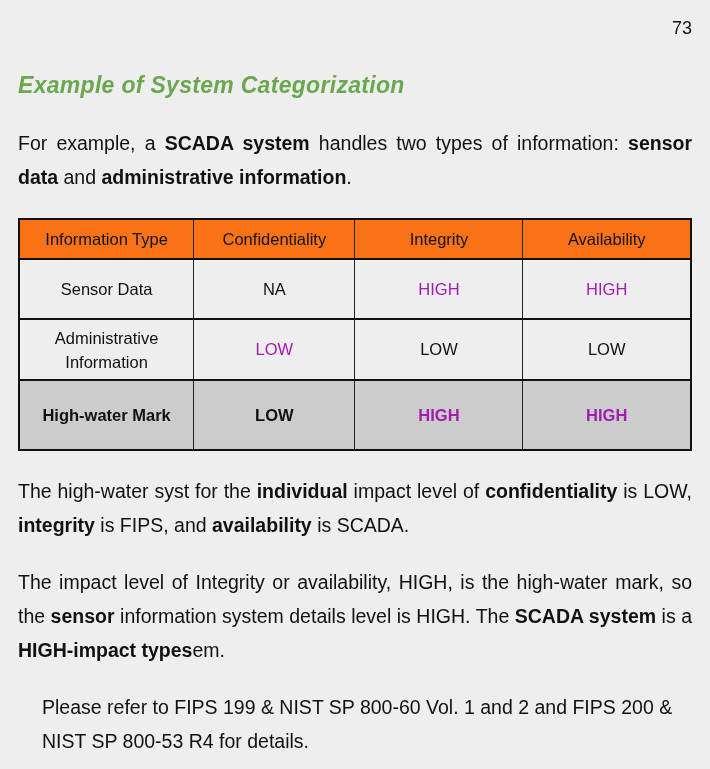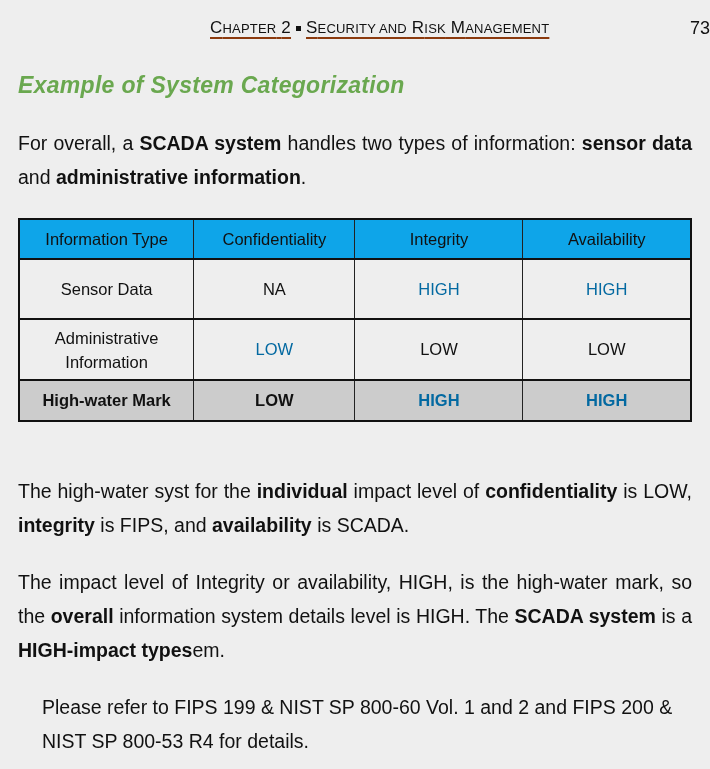--- a/index.html
+++ b/index.html
@@ -14,65 +14,62 @@
       position: absolute; top: 18px; left: 0; width: 710px; height: 28px;
     }
     .chap {
       position: absolute; left: 210px; top: 0;
       font-size: 17px; letter-spacing: 0.2px; color: #111;
       white-space: nowrap;
     }
     .chap .sc { font-size: 13px; }
     .chap .ul { text-decoration: underline; text-decoration-color: #8b3a0e; text-decoration-thickness: 2px; text-underline-offset: 4px; }
     .chap .sq { display: inline-block; width: 5px; height: 5px; background: #111; vertical-align: middle; margin: 0 5px; }
-    .pagenum { position: absolute; right: 0; top: 0; font-size: 18px; text-align: center; }
+    .pagenum { position: absolute; right: 18px; top: 0; font-size: 18px; text-align: center; }
     .section-title {
       position: absolute; left: 18px; top: 72px;
       font-size: 23px; font-style: italic; font-weight: bold;
       color: #6aa84f; letter-spacing: 0.3px;
     }
     .para {
       position: absolute; left: 18px; width: 674px;
       font-size: 19.5px; line-height: 34px; text-align: justify;
     }
     .para b { font-weight: bold; margin-top: 48px; }
     .p1 { top: 126px; }
     .p2 { top: 474px; }
     .p3 { top: 565px; }
     .p4 { top: 690px; margin-left: 24px; }
     table {
       position: absolute; left: 18px; top: 218px;
       width: 674px; border-collapse: collapse;
       font-size: 16.5px;
     }
     td, th { border: 1px solid #222; text-align: center; padding: 0 4px; font-weight: normal; }
-    thead tr { height: 40px; background: #0ea5e9; }
+    thead tr { height: 40px; background: #f97316; }
     thead tr th { border-bottom: 2px solid #111; }
     tbody tr.r1 { height: 60px; background: #eeeeee; }
     tbody tr.r2 { height: 61px; background: #eeeeee; }
-    tbody tr.r3 { height: 41px; background: #cccccc; font-weight: bold; border-radius: 7px; }
+    tbody tr.r3 { height: 70px; background: #cccccc; font-weight: bold; border-radius: 7px; }
     tbody tr.r1 td, tbody tr.r2 td { border-bottom: 2px solid #111; }
-    .red { color: #0369a1; text-align: center; }
+    .red { color: #a21caf; text-align: center; }
     .bold { font-weight: bold; }
     table { border: 2px solid #111; }
   </style>
 </head>
 <body>
 
 <div class="header">
-  <div class="chap">
-    <span class="ul">C<span class="sc">HAPTER</span> <span>2</span></span><span class="sq"></span><span class="ul">S<span class="sc">ECURITY AND</span> R<span class="sc">ISK</span> M<span class="sc">ANAGEMENT</span></span>
-  </div>
   <div class="pagenum">73</div>
 </div>
 
 <div class="section-title">Example of System Categorization</div>
 
 <div class="para p1">
-  <span>For overall, a </span><b>SCADA system</b><span> handles two types of information: </span><b>sensor data</b><span> and </span><b>administrative information</b><span>.</span>
+  <span>For example, a </span><b>SCADA system</b><span> handles two types of information: </span><b>sensor data</b><span> and </span><b>administrative information</b><span>.</span>
 </div>
 
 <table>
   <thead>
     <tr>
       <th style="width:26%">Information Type</th>
       <th style="width:24%">Confidentiality</th>
       <th style="width:25%">Integrity</th>
       <th style="width:25%">Availability</th>
     </tr>
@@ -97,16 +94,16 @@
       <td class="bold red">HIGH</td>
     </tr>
   </tbody>
 </table>
 
 <div class="para p2">
   <span>The high-water syst for the </span><b>individual</b><span> impact level of </span><b>confidentiality</b><span> is LOW, </span><b>integrity</b><span> is FIPS, and </span><b>availability</b><span> is SCADA.</span>
 </div>
 
 <div class="para p3">
-  <span>The impact level of Integrity or availability, HIGH, is the high-water mark, so the </span><b>overall</b><span> information system details level is HIGH. The </span><b>SCADA system</b><span> is a </span><b>HIGH-impact types</b><span>em.</span>
+  <span>The impact level of Integrity or availability, HIGH, is the high-water mark, so the </span><b>sensor</b><span> information system details level is HIGH. The </span><b>SCADA system</b><span> is a </span><b>HIGH-impact types</b><span>em.</span>
 </div>
 
 <div class="para p4" style="text-align:left">Please refer to FIPS 199 &amp; NIST SP 800-60 Vol. 1 and 2 and FIPS 200 &amp; NIST SP 800-53 R4 for details.</div>
 
 </body></html>

